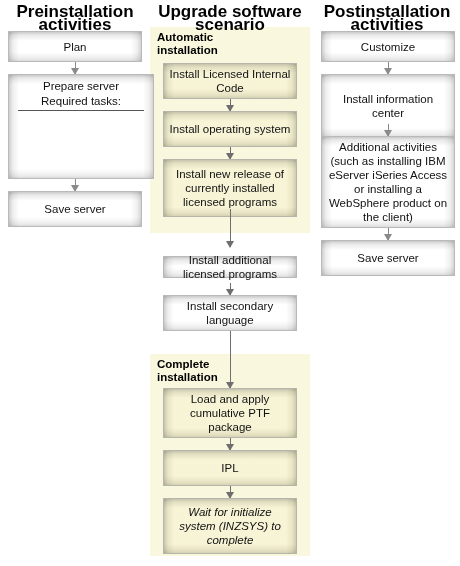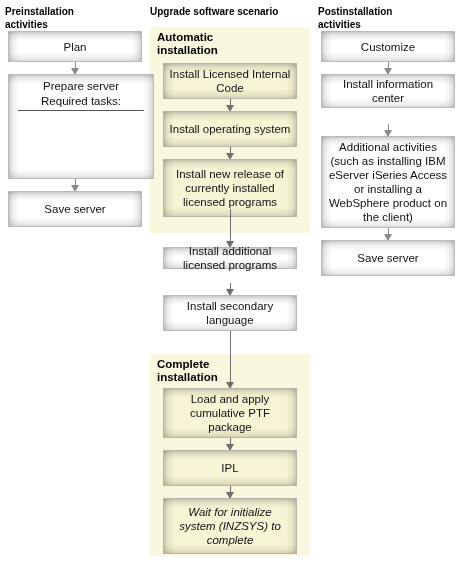--- a/index.html
+++ b/index.html
@@ -16,22 +16,23 @@
 
   
   .region{
     position:absolute;
     background:#f9f7dd;
   }
 
   
   .col-header{
     position:absolute;
+    text-align:center;
     font-weight:bold;
-    font-size:10px;
+    font-size:17px;
     line-height:13px;
     color:#000;
   }
 
   
   .region-label{
     position:absolute;
     font-weight:bold;
     font-size:11.5px;
     line-height:13px;
@@ -186,21 +187,21 @@
   </div>
 
   <div class="arrow dark" style="left:229.5px;top:147px;height:12px;"></div>
 
   <div class="box on-tint" style="left:163px;top:159px;width:134px;height:58px;">
     <span class="inner">Install new release of currently installed licensed programs</span>
   </div>
 
   <div class="arrow dark" style="left:229.5px;top:209px;height:38px;"></div>
 
-  <div class="box" style="left:163px;top:247px;width:134px;height:22px;">
+  <div class="box" style="left:163px;top:256px;width:134px;height:22px;">
     <span class="inner">Install additional licensed programs</span>
   </div>
 
   <div class="arrow dark" style="left:229.5px;top:283px;height:12px;"></div>
 
   <div class="box" style="left:163px;top:295px;width:134px;height:36px;">
     <span class="inner">Install secondary language</span>
   </div>
 
   <div class="arrow dark" style="left:229.5px;top:331px;height:57px;"></div>
@@ -220,21 +221,21 @@
   <div class="box on-tint" style="left:163px;top:498px;width:134px;height:56px;font-style:italic;">
     <span class="inner">Wait for initialize system (INZSYS) to complete</span>
   </div>
 
   <div class="box" style="left:321px;top:31px;width:134px;height:31px;">
     <span class="inner">Customize</span>
   </div>
 
   <div class="arrow" style="left:387.5px;top:62px;height:12px;"></div>
 
-  <div class="box" style="left:321px;top:74px;width:134px;height:34px;">
+  <div class="box" style="left:321px;top:74px;width:134px;height:64px;">
     <span class="inner">Install information center</span>
   </div>
 
   <div class="arrow" style="left:387.5px;top:124px;height:12px;"></div>
 
   <div class="box" style="left:321px;top:136px;width:134px;height:92px;">
     <span class="inner">Additional activities (such as installing IBM eServer iSeries Access or installing a WebSphere product on the client)</span>
   </div>
 
   <div class="arrow" style="left:387.5px;top:228px;height:12px;"></div>

